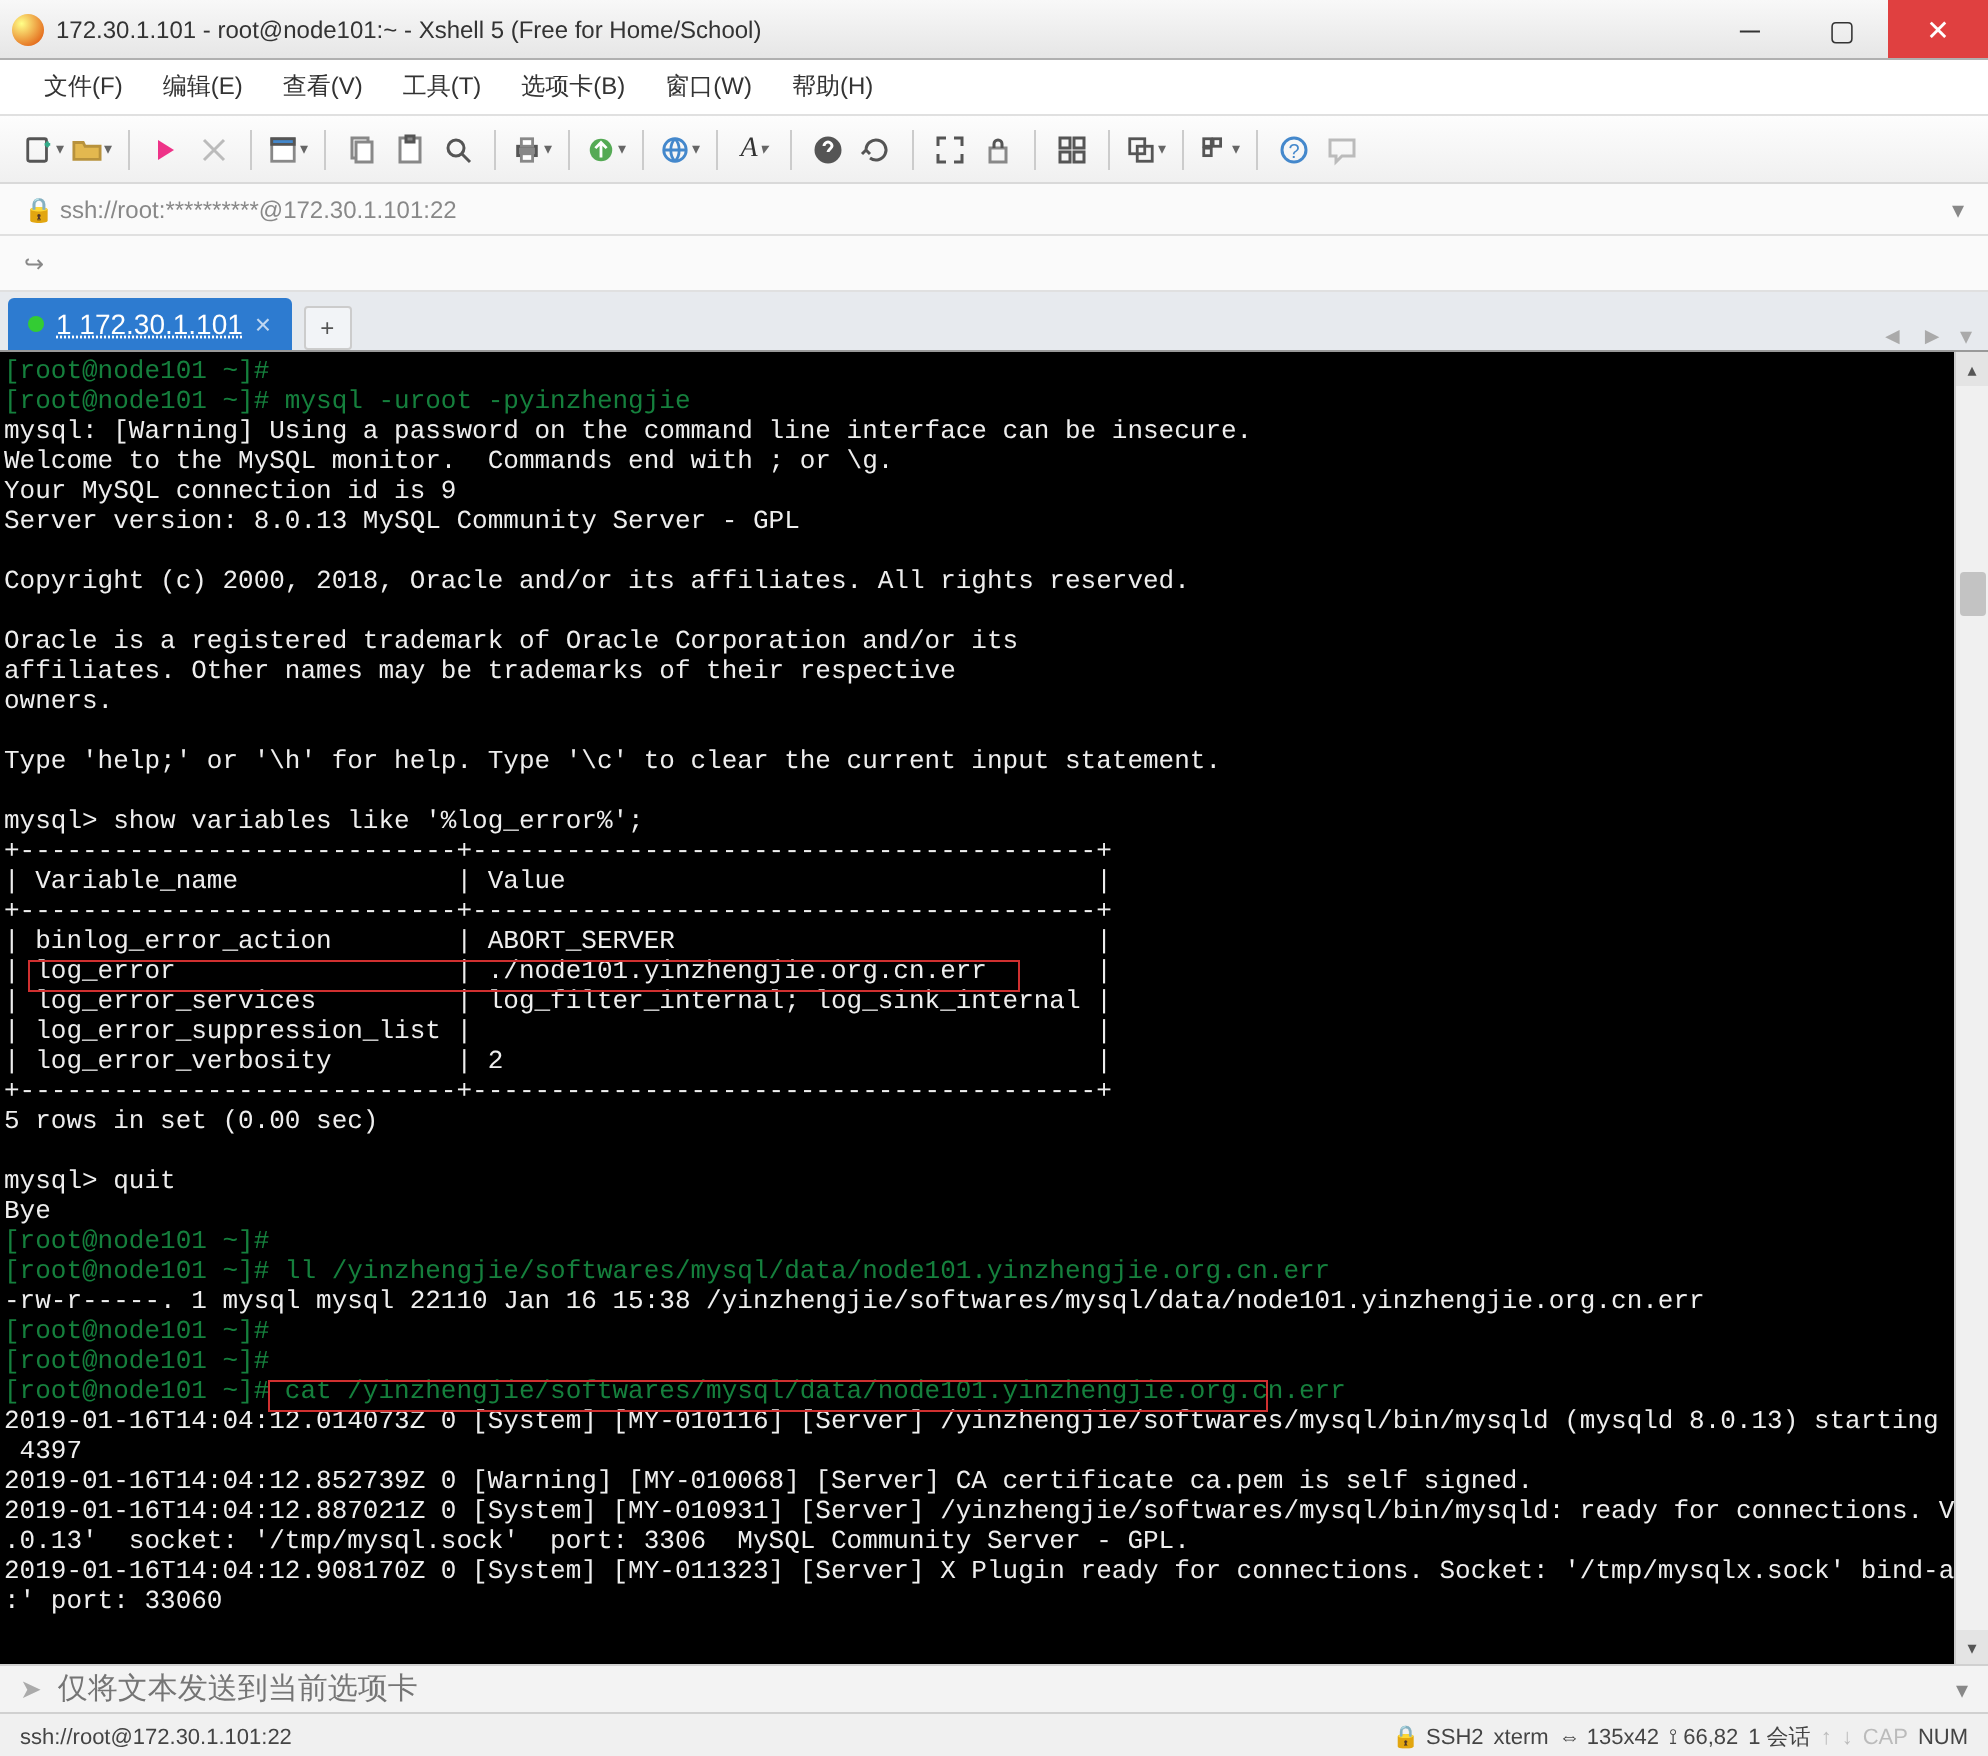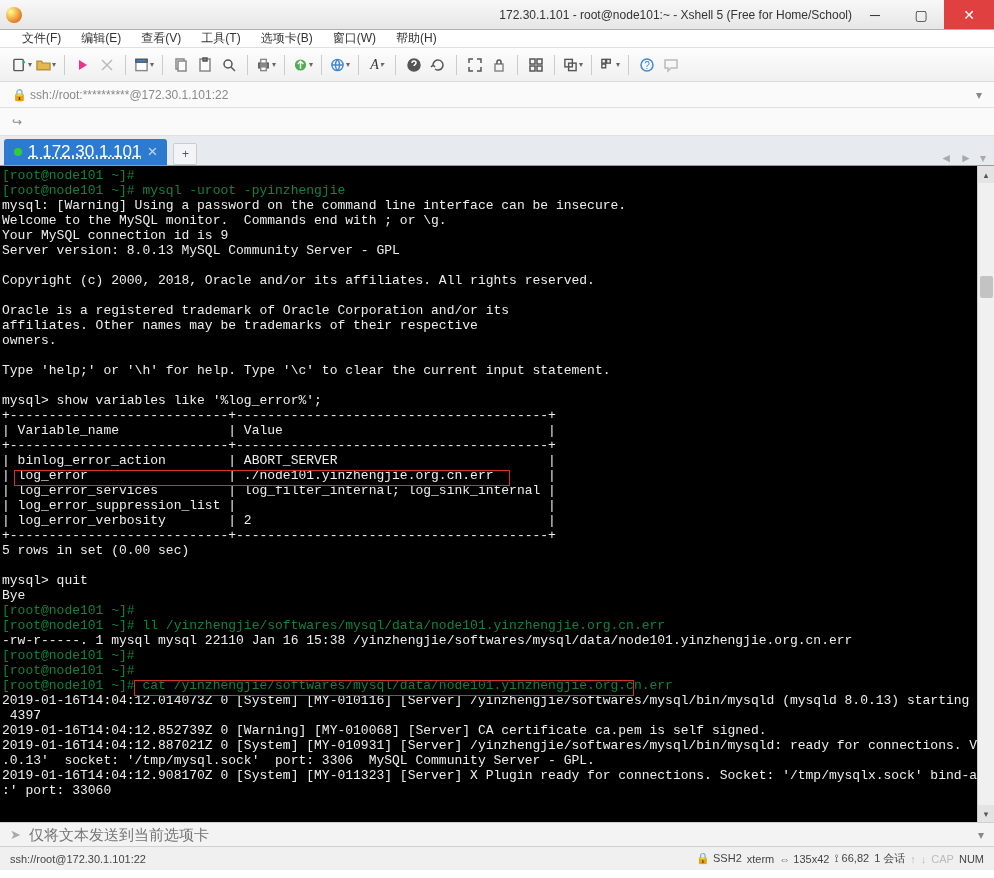--- a/index.html
+++ b/index.html
@@ -1,35 +1,35 @@
 <!DOCTYPE html>
 <html><head>
 <meta charset="utf-8">
 <style>
 * { margin:0; padding:0; box-sizing:border-box; }
 body { font-family:"Microsoft YaHei",Tahoma,Arial,sans-serif; font-size:12px; background:#fff; overflow:hidden; width:994px; height:878px; }
 .titlebar { height:30px; background:linear-gradient(#f8f8f8,#e6e6e6); border-bottom:1px solid #b0b0b0; display:flex; align-items:center; padding:0 0 0 6px; }
 .titlebar .app-icon { width:16px; height:16px; background:radial-gradient(circle at 30% 30%,#ff8,#d40); border-radius:50%; margin-right:6px; }
-.titlebar .title { flex:1; color:#333;text-align:right; }
+.titlebar .title { flex:1; color:#333; }
 .wbtns { display:flex; height:100%; }
 .wbtn { width:46px; display:flex; align-items:center; justify-content:center; color:#333; font-size:14px; }
 .wbtn.close { background:#e04040; color:#fff; width:50px; }
-.menubar { height:18px; display:flex; align-items:center; padding:0 14px; gap:4px; color:#333; border-bottom:1px solid #e0e0e0; }
+.menubar { height:28px; display:flex; align-items:center; padding:0 14px; gap:4px; color:#333; border-bottom:1px solid #e0e0e0; }
 .menubar span { padding:3px 8px; cursor:default; }
 .toolbar { height:34px; background:linear-gradient(#fdfdfd,#f0f0f0); border-bottom:1px solid #d9d9d9; display:flex; align-items:center; padding:0 12px; gap:4px; }
 .tbtn { width:20px; height:20px; display:flex; align-items:center; justify-content:center; color:#555; font-size:14px; position:relative; }
 .tbtn svg { width:16px; height:16px; stroke:#555; fill:none; stroke-width:1.5; }
 .tbtn .dd { font-size:8px; margin-left:1px; color:#666; }
 .tsep { width:1px; height:20px; background:#ccc; margin:0 4px; }
 .addrbar { height:26px; display:flex; align-items:center; padding:0 12px; gap:6px; color:#888; border-bottom:1px solid #e0e0e0; background:#fafafa; }
 .addrbar .lock { width:12px; }
 .addrbar .addr { flex:1; }
 .hint { height:28px; display:flex; align-items:center; padding:0 12px; gap:6px; color:#888; border-bottom:1px solid #e0e0e0; background:#fafafa; }
 .tabstrip { height:30px; background:#e7eaee; display:flex; align-items:flex-end; padding:0 4px; border-bottom:1px solid #999; }
-.tab { height:26px; background:#2d7bd0; color:#fff; display:flex; align-items:center; padding:0 10px; gap:6px; border-radius:3px 3px 0 0; font-size:17px; }
+.tab { height:26px; background:#2d7bd0; color:#fff; display:flex; align-items:center; padding:0 10px; gap:6px; border-radius:3px 3px 0 0; font-size:14px; }
 .tab .dot { width:8px; height:8px; background:#3c3; border-radius:50%; }
 .tab .label { text-decoration:underline dotted; }
 .tab .x { opacity:.7; }
 .newtab { width:24px; height:22px; display:flex; align-items:center; justify-content:center; background:#f2f4f7; border:1px solid #ccc; margin-left:6px; border-radius:2px; color:#555; }
 .spacer { flex:1; }
 .navarr { color:#aaa; font-size:12px; padding:0 4px; }
 .terminal-wrap { position:relative; height:656px; background:#000; }
 .terminal { font-family:Consolas,"Courier New",monospace; font-size:13px; line-height:15px; color:#eee; white-space:pre; padding:2px 2px; overflow:hidden; height:100%; }
 .terminal .y { color:#15803d; }
 .scrollbar { position:absolute; right:0; top:0; width:17px; height:100%; background:#f0f0f0; border-left:1px solid #ccc; }

